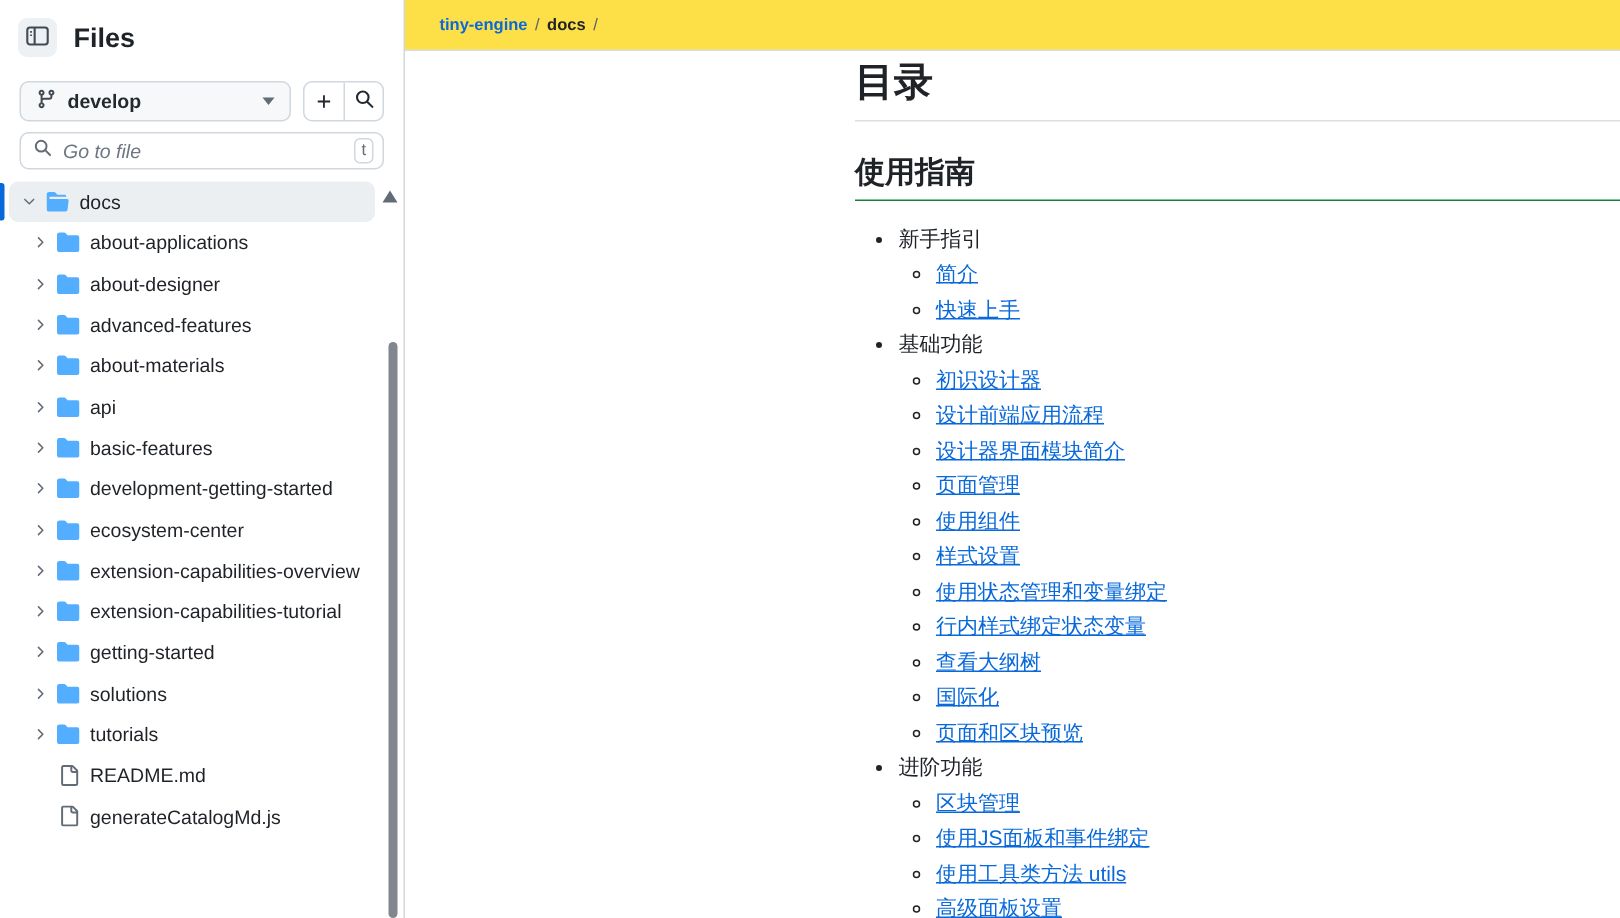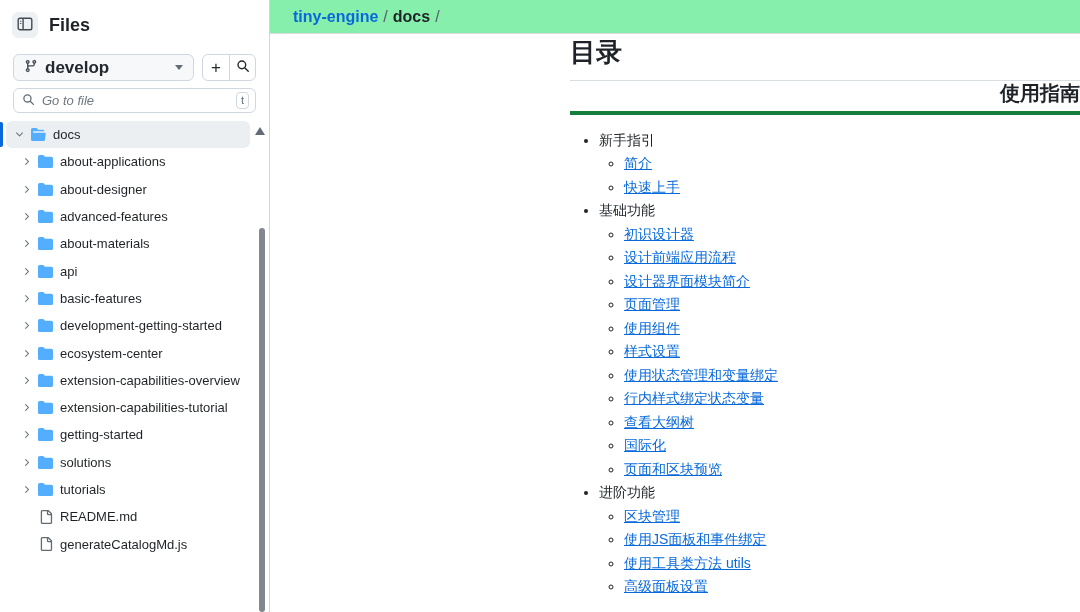--- a/index.html
+++ b/index.html
@@ -25,21 +25,21 @@
     width: 26px; height: 26px; border: none; background: #eef1f4;
     border-radius: 6px; display: flex; align-items: center; justify-content: center;
     cursor: pointer; padding: 0;
   }
   .files-title { font-weight: bold; font-size: 18px; color: #1f2328; }
 
   .sidebar-controls { display: flex; gap: 8px; padding: 16px 13px 0 13px; }
   .branch-btn {
     flex: 1; height: 27px; display: flex; align-items: center; gap: 7px;
     padding: 0 10px; background: #f6f8fa; border: 1px solid #d0d7de;
-    border-radius: 6px; font-size: 17px; font-weight: 600; color: #24292f;
+    border-radius: 6px; font-size: 13px; font-weight: 600; color: #24292f;
     cursor: pointer; font-family: inherit;
   }
   .caret-down {
     margin-left: auto; width: 0; height: 0;
     border-left: 4px solid transparent; border-right: 4px solid transparent;
     border-top: 5px solid #636c76;
   }
   .btn-group {
     display: flex; height: 27px; border: 1px solid #d0d7de;
     border-radius: 6px; overflow: hidden; background: #fff;
@@ -93,38 +93,37 @@
     border-bottom: 8px solid #636c76; cursor: pointer;
   }
   .scroll-thumb {
     position: absolute; top: 228px; left: 259px; width: 6px; height: 384px;
     background: #82868e; border-radius: 3px; cursor: pointer;
   }
 
   
   .content { flex: 1; display: flex; flex-direction: column; background: #fff; overflow: hidden; }
   .breadcrumb-bar {
-    height: 34px; min-height: 34px; background: #86efac;
+    height: 34px; min-height: 34px; background: #fde047;
     border-bottom: 1px solid #d7dde3; display: flex; align-items: center;
-    padding-left: 23px; font-size: 16px; gap: 5px;
+    padding-left: 23px; font-size: 11px; gap: 5px;
   }
   .breadcrumb-bar a { color: #0969da; font-weight: 600; text-decoration: none; cursor: pointer; }
   .breadcrumb-bar .sep { color: #57606a; }
   .breadcrumb-bar .cur { color: #1f2328; font-weight: 600; }
 
   .markdown { padding-left: 300px; padding-top: 2px; }
   .markdown h1 {
     font-size: 26px; font-weight: 600; line-height: 1.25;
-    padding: 2px 0 9px; border-bottom: 1px solid #d9dee3; color: #1f2328; font-family: Liberation Mono, monospace;
+    padding: 2px 0 9px; border-bottom: 1px solid #d9dee3; color: #1f2328;
   }
   .markdown h2 {
     font-size: 20px; font-weight: 600; line-height: 1.25;
-    padding-bottom: 5px; border-bottom: 4px solid #15803d;
+    margin-top: 22px; padding-bottom: 5px; border-bottom: 1px solid #15803d;
     color: #1f2328;
-    text-align: right;
   }
   ul.toc { margin: 14px 0 0; padding-left: 29px; font-size: 14px; list-style: disc; }
   ul.toc li { line-height: 23.5px; }
   ul.toc ul { margin: 0; padding-left: 25px; list-style: circle; }
   ul.toc a { color: #0969da; text-decoration: underline; cursor: pointer; }
   .toc-group-label { color: #1f2328; }
 </style>
 </head>
 <body>
 

